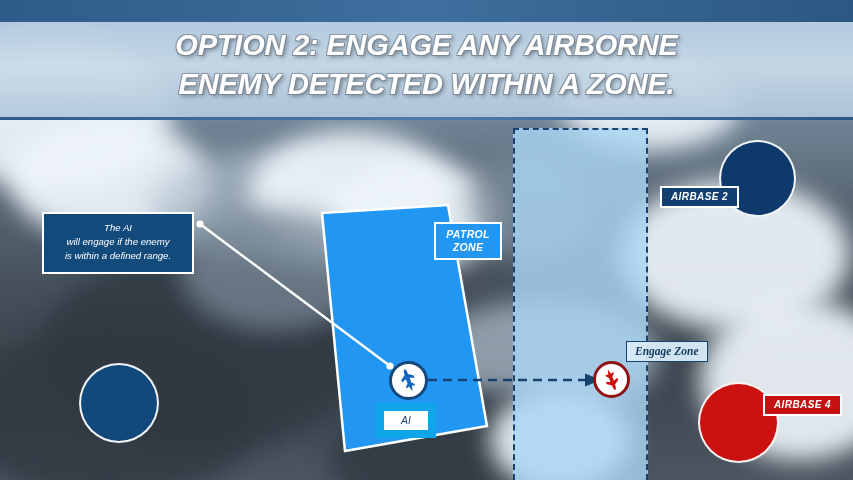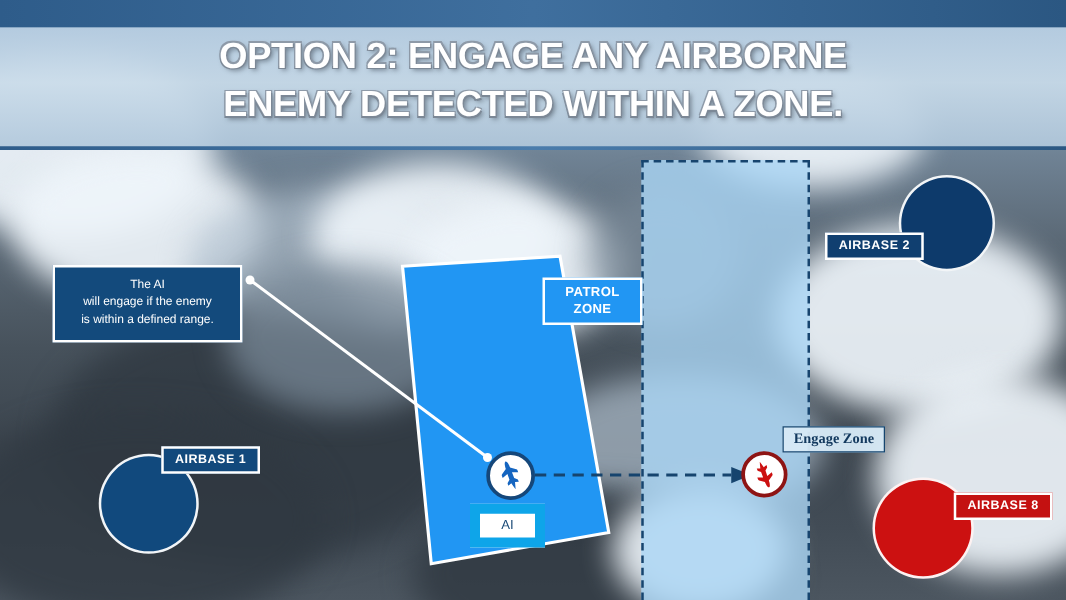--- a/index.html
+++ b/index.html
@@ -5,20 +5,21 @@
   html, body {
     margin: 0; padding: 0;
     background: #000;
   }
   #slide {
     position: relative;
     width: 853px; height: 480px;
     overflow: hidden;
     font-family: "Liberation Sans", sans-serif;
     background: #4a5560;
+    font-style: italic;
   }
   
   .bg-layer { position: absolute; inset: 0; }
   .sky-base {
     background:
       linear-gradient(180deg, #95b4cf 0%, #8aa9c4 10%, #6f8294 26%,
                               #5b6976 40%, #47525c 58%, #3c454e 74%,
                               #424c56 88%, #4c5660 100%);
   }
   .cloud {
@@ -78,21 +79,21 @@
     color: #13395e;
     font-size: 11.5px; font-weight: bold;
     font-family: "Liberation Serif", serif;
     white-space: nowrap;
   }
 
   
   .patrol-svg { position:absolute; left:0; top:0; width:853px; height:480px; }
   .patrol-label {
     position: absolute; left:434px; top:222px;
-    width: 80px;
+    width: 68px;
     padding: 4px 2px 5px;
     text-align: center;
     background: #2196f3;
     border: 2px solid #ffffff;
     color: #ffffff;
     font-size: 10.5px; font-weight: bold; line-height: 1.2;
     letter-spacing: 0.3px;
     white-space: pre-line;
     box-sizing: border-box;
   }
@@ -207,27 +208,26 @@
 
   <div class="patrol-label">PATROL
 ZONE</div>
   <div class="engage-zone-label">Engage Zone</div>
 
   <div class="callout">The AI
 will engage if the enemy
 is within a defined range.</div>
 
   <div class="airbase-dot ab1"></div>
-  <div class="ab-label ab-label-1">AIRBASE 1</div>
 
   <div class="airbase-dot ab2"></div>
   <div class="ab-label ab-label-2">AIRBASE 2</div>
 
   <div class="airbase-dot ab4"></div>
-  <div class="ab-label ab-label-4">AIRBASE 8</div>
+  <div class="ab-label ab-label-4">AIRBASE 4</div>
 
   <div class="jet-marker jet-ai">
     <svg width="27" height="27" viewBox="0 0 48 48">
       <g fill="#1565c0" transform="rotate(-20 24 24)">
         <path d="M22.2 4.5c1.1-2.2 2.5-2.2 3.6 0 .9 1.8 1.3 4.6 1.4 8.2l7.6 5.4c.7.5 1 1 1 1.9v3.3l-8.4-3.1.2 8.8 3.6 3.1c.5.4.7.9.7 1.6v2.6l-5.1-1.8-1.3 5-1.5 5.3-1.5-5.3-1.3-5-5.1 1.8v-2.6c0-.7.2-1.2.7-1.6l3.6-3.1.2-8.8-8.4 3.1v-3.3c0-.9.3-1.4 1-1.9l7.6-5.4c.1-3.6.5-6.4 1.4-8.2z"></path>
       </g>
     </svg>
   </div>
   <div class="ai-label">AI</div>
 

